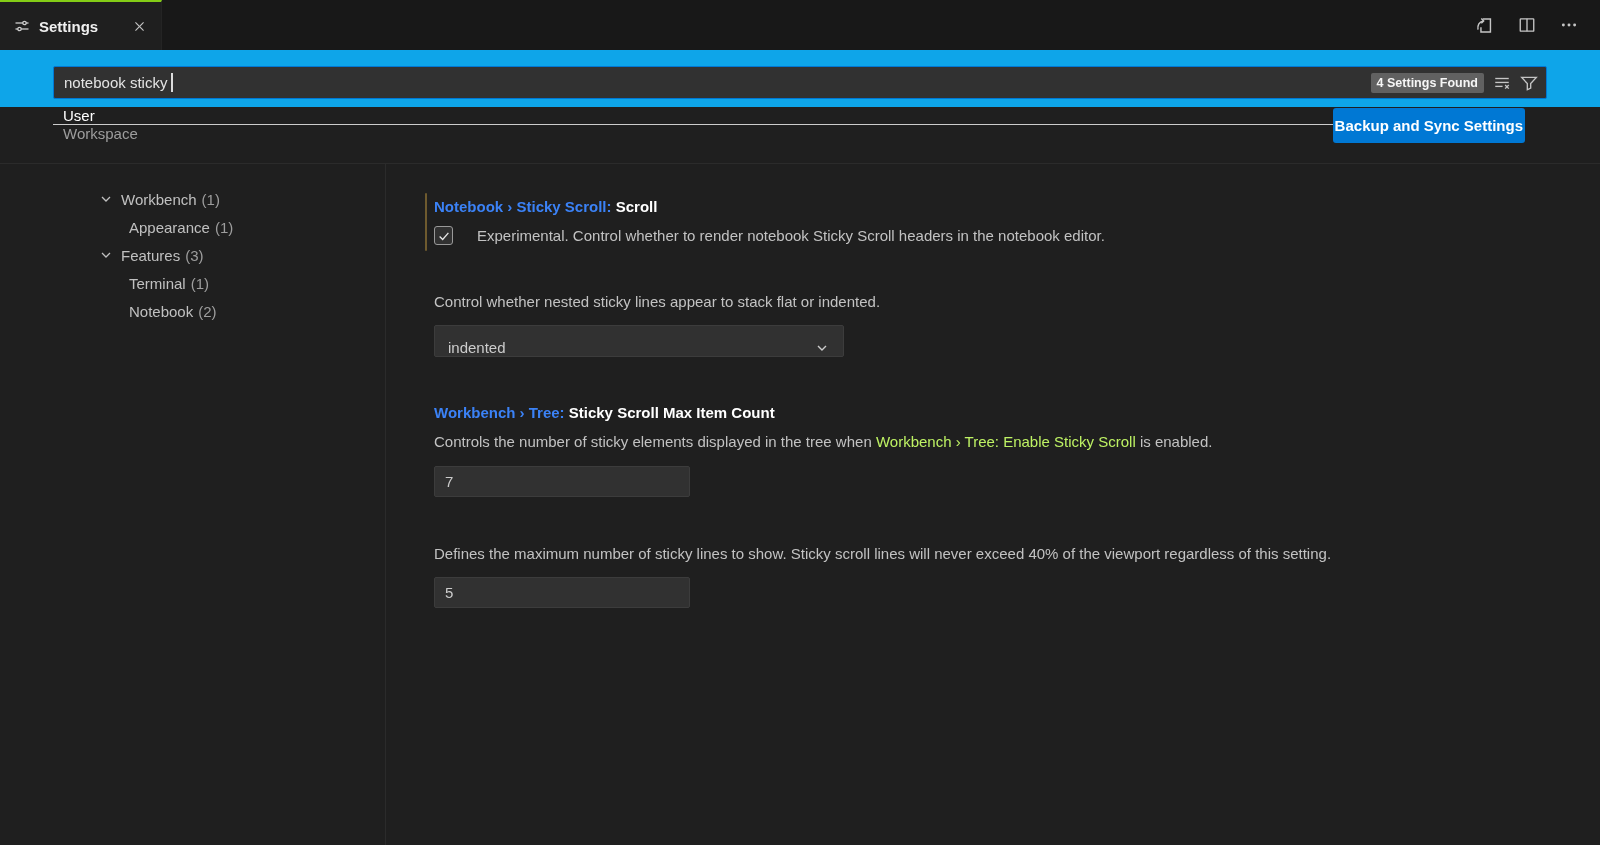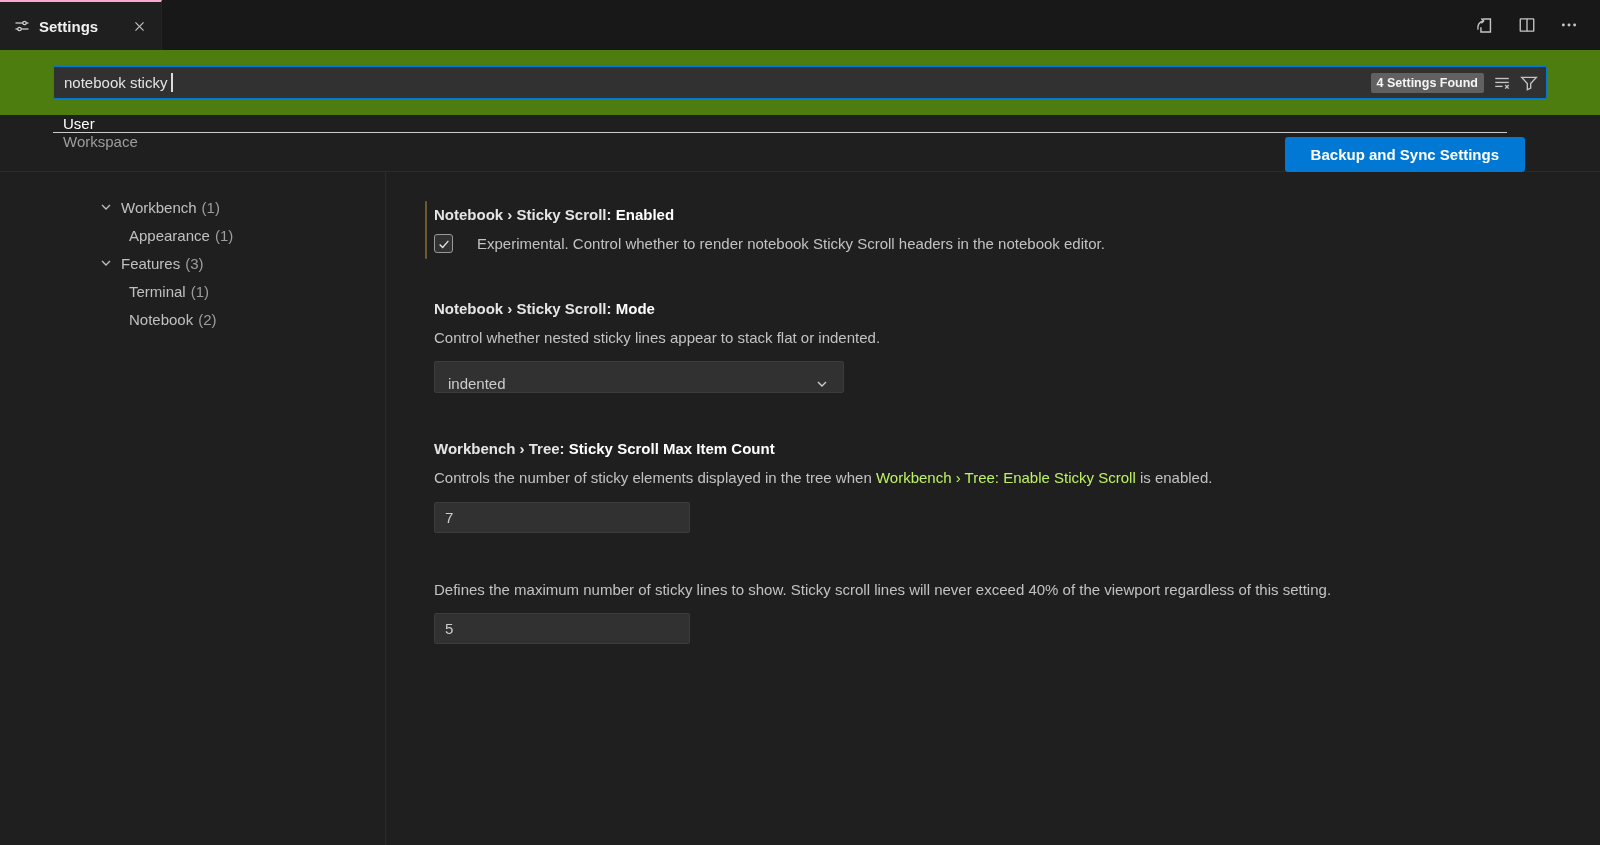--- a/index.html
+++ b/index.html
@@ -7,75 +7,75 @@
   body {
     width: 1600px; height: 845px; overflow: hidden;
     background: #1f1f1f; color: #cccccc;
     font-family: "Liberation Sans", sans-serif;
   }
   svg { display: block; }
 
   
   .tabbar { height: 50px; background: #181818; display: flex; align-items: stretch; }
   .tab {
-    width: 162px; background: #1f1f1f; border-top: 2px solid #f9a8d4;
+    width: 162px; background: #1f1f1f; border-top: 2px solid #84cc16;
     border-right: 1px solid #242424; display: flex; align-items: center;
     padding: 0 12px 0 14px; gap: 9px; cursor: pointer;
   }
   .tab-label { color: #f0f0f0; font-size: 15px; font-weight: 600; }
   .tab-close { margin-left: auto; color: #c5c5c5; display: flex; align-items: center; padding: 3px; border-radius: 4px; }
   .editor-actions { margin-left: auto; display: flex; align-items: center; gap: 24px; padding-right: 22px; }
   .action-icon { color: #c5c5c5; cursor: pointer; }
 
   
-  .search-wrap { padding: 16px 53px 16px 53px; background: #4d7c0f; }
+  .search-wrap { padding: 16px 53px 8px 53px; background: #0ea5e9; }
   .search-box {
     height: 33px; background: #313131; border: 1px solid #0078d4; border-radius: 2px;
     display: flex; align-items: center; padding: 0 8px 0 10px;
   }
   .search-text { font-size: 15px; color: #e4e4e4; white-space: pre; }
   .caret { display: inline-block; width: 1.5px; height: 19px; background: #dcdcdc; margin-left: 4px; vertical-align: text-bottom; }
   .search-right { margin-left: auto; display: flex; align-items: center; gap: 9px; }
   .badge { background: #616161; color: #f6f6f6; font-size: 12.5px; font-weight: 600; padding: 3px 6px; border-radius: 2px; white-space: nowrap; text-align: center; }
 
   
   .scope-row {
     height: 57px; display: flex; align-items: stretch;
     padding: 0 75px 0 53px; border-bottom: 1px solid #2b2b2b; position: relative; flex-direction: column;
   }
   .scope-tab {
     font-size: 15px; color: #9d9d9d; display: flex; align-items: center;
     padding: 0 10px; margin-right: 18px; cursor: pointer; border-bottom: 1px solid transparent;
   }
   .scope-tab.active { color: #ffffff; border-bottom: 1px solid #cccccc; }
   .backup-btn {
-    position: absolute; right: 75px; top: 22px; height: 35px;
+    position: absolute; right: 75px; top: 1px; height: 35px;
     background: #0078d4; color: #ffffff; border: none; border-radius: 3px;
     font-family: "Liberation Sans", sans-serif; font-size: 15px; font-weight: 600;
-    padding: 0 26px; cursor: pointer;
+    padding: 0 2px; cursor: pointer;
   }
 
   
   .main { display: flex; height: 689px; padding-left: 28px; }
   .toc { width: 358px; border-right: 1px solid #2b2b2b; padding-top: 21px; flex: none; }
   .toc-row { height: 28px; display: flex; align-items: center; font-size: 15px; color: #c0c0c0; cursor: pointer; }
   .toc-chevron { width: 16px; margin-left: 70px; color: #c0c0c0; flex: none; }
   .toc-row .toc-label { margin-left: 7px; }
   .toc-row.child .toc-label { margin-left: 101px; }
   .toc-count { color: #9d9d9d; margin-left: 5px; }
 
   
   .settings-list { flex: 1; padding: 34px 40px 0 48px; }
   .setting { position: relative; margin-bottom: 47px; }
   .setting.modified::before {
     content: ""; position: absolute; left: -9px; top: -5px; bottom: -6px; width: 2px;
     background: #6e5a2e; border-radius: 1px;
   }
   .setting-title { font-size: 15px; margin-bottom: 11px; }
-  .title-prefix { color: #e5e5e5; font-weight: 700; }
+  .title-prefix { color: #3b82f6; font-weight: 700; }
   .title-name { color: #ffffff; font-weight: 700; }
   .setting-desc { font-size: 15px; color: #c2c2c2; line-height: 1.35; margin-bottom: 13px; }
   .setting-link { color: #bef264; cursor: pointer; margin-top: 8px; }
 
   .checkbox-row { display: flex; align-items: center; gap: 24px; }
   .checkbox {
     width: 19px; height: 19px; background: #313131; border: 1px solid #999999;
     border-radius: 3px; display: flex; align-items: center; justify-content: center;
     cursor: pointer; flex: none; color: #e8e8e8;
   }
@@ -200,39 +200,35 @@
       <span class="toc-label">Notebook</span>
       <span class="toc-count">(2)</span>
     </div>
   </div>
 
   <div class="settings-list">
 
     <div class="setting modified">
       <div class="setting-title">
         <span class="title-prefix">Notebook › Sticky Scroll:</span>
-        <span class="title-name">Enabled</span>
+        <span class="title-name">Scroll</span>
       </div>
       <div class="checkbox-row">
         <span class="checkbox">
           <span>
             <svg width="14" height="14" viewBox="0 0 16 16" fill="none" stroke="#e8e8e8" stroke-width="1.5">
                 <polyline points="3,8.5 6.5,12 13,4.5"></polyline>
               </svg>
           </span>
         </span>
         <span class="checkbox-desc">Experimental. Control whether to render notebook Sticky Scroll headers in the notebook editor.</span>
       </div>
     </div>
 
     <div class="setting">
-      <div class="setting-title">
-        <span class="title-prefix">Notebook › Sticky Scroll:</span>
-        <span class="title-name">Mode</span>
-      </div>
       <div class="setting-desc">Control whether nested sticky lines appear to stack flat or indented.</div>
       <div class="select-box">
         <span>indented</span>
         <span>
           <svg width="16" height="16" viewBox="0 0 16 16" fill="none" stroke="#cccccc" stroke-width="1.4">
               <polyline points="4,6 8,10 12,6"></polyline>
             </svg>
         </span>
       </div>
     </div>

